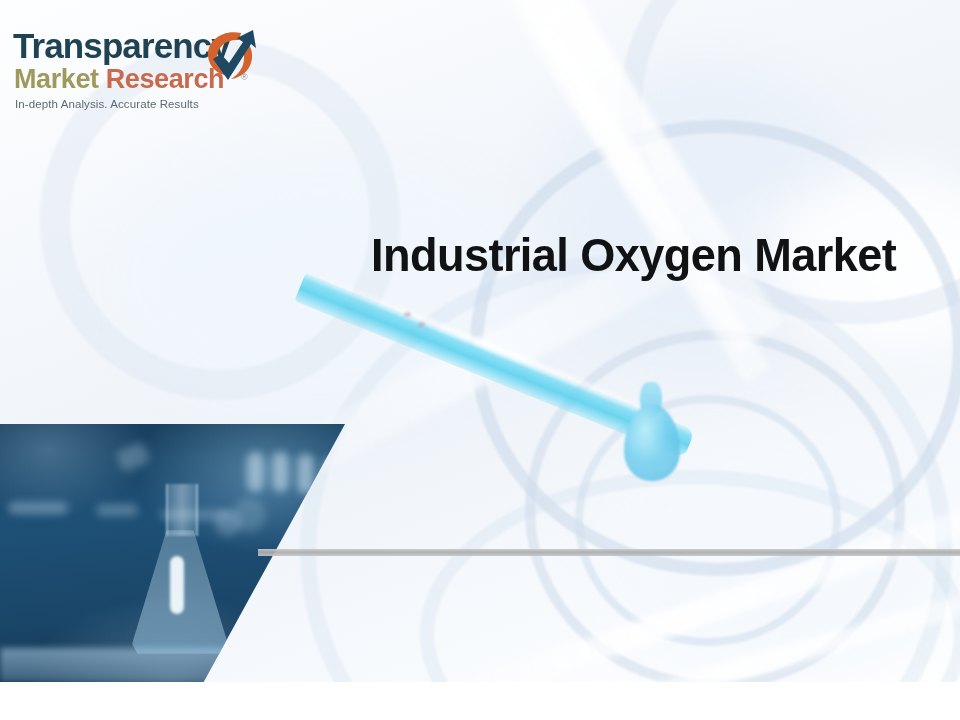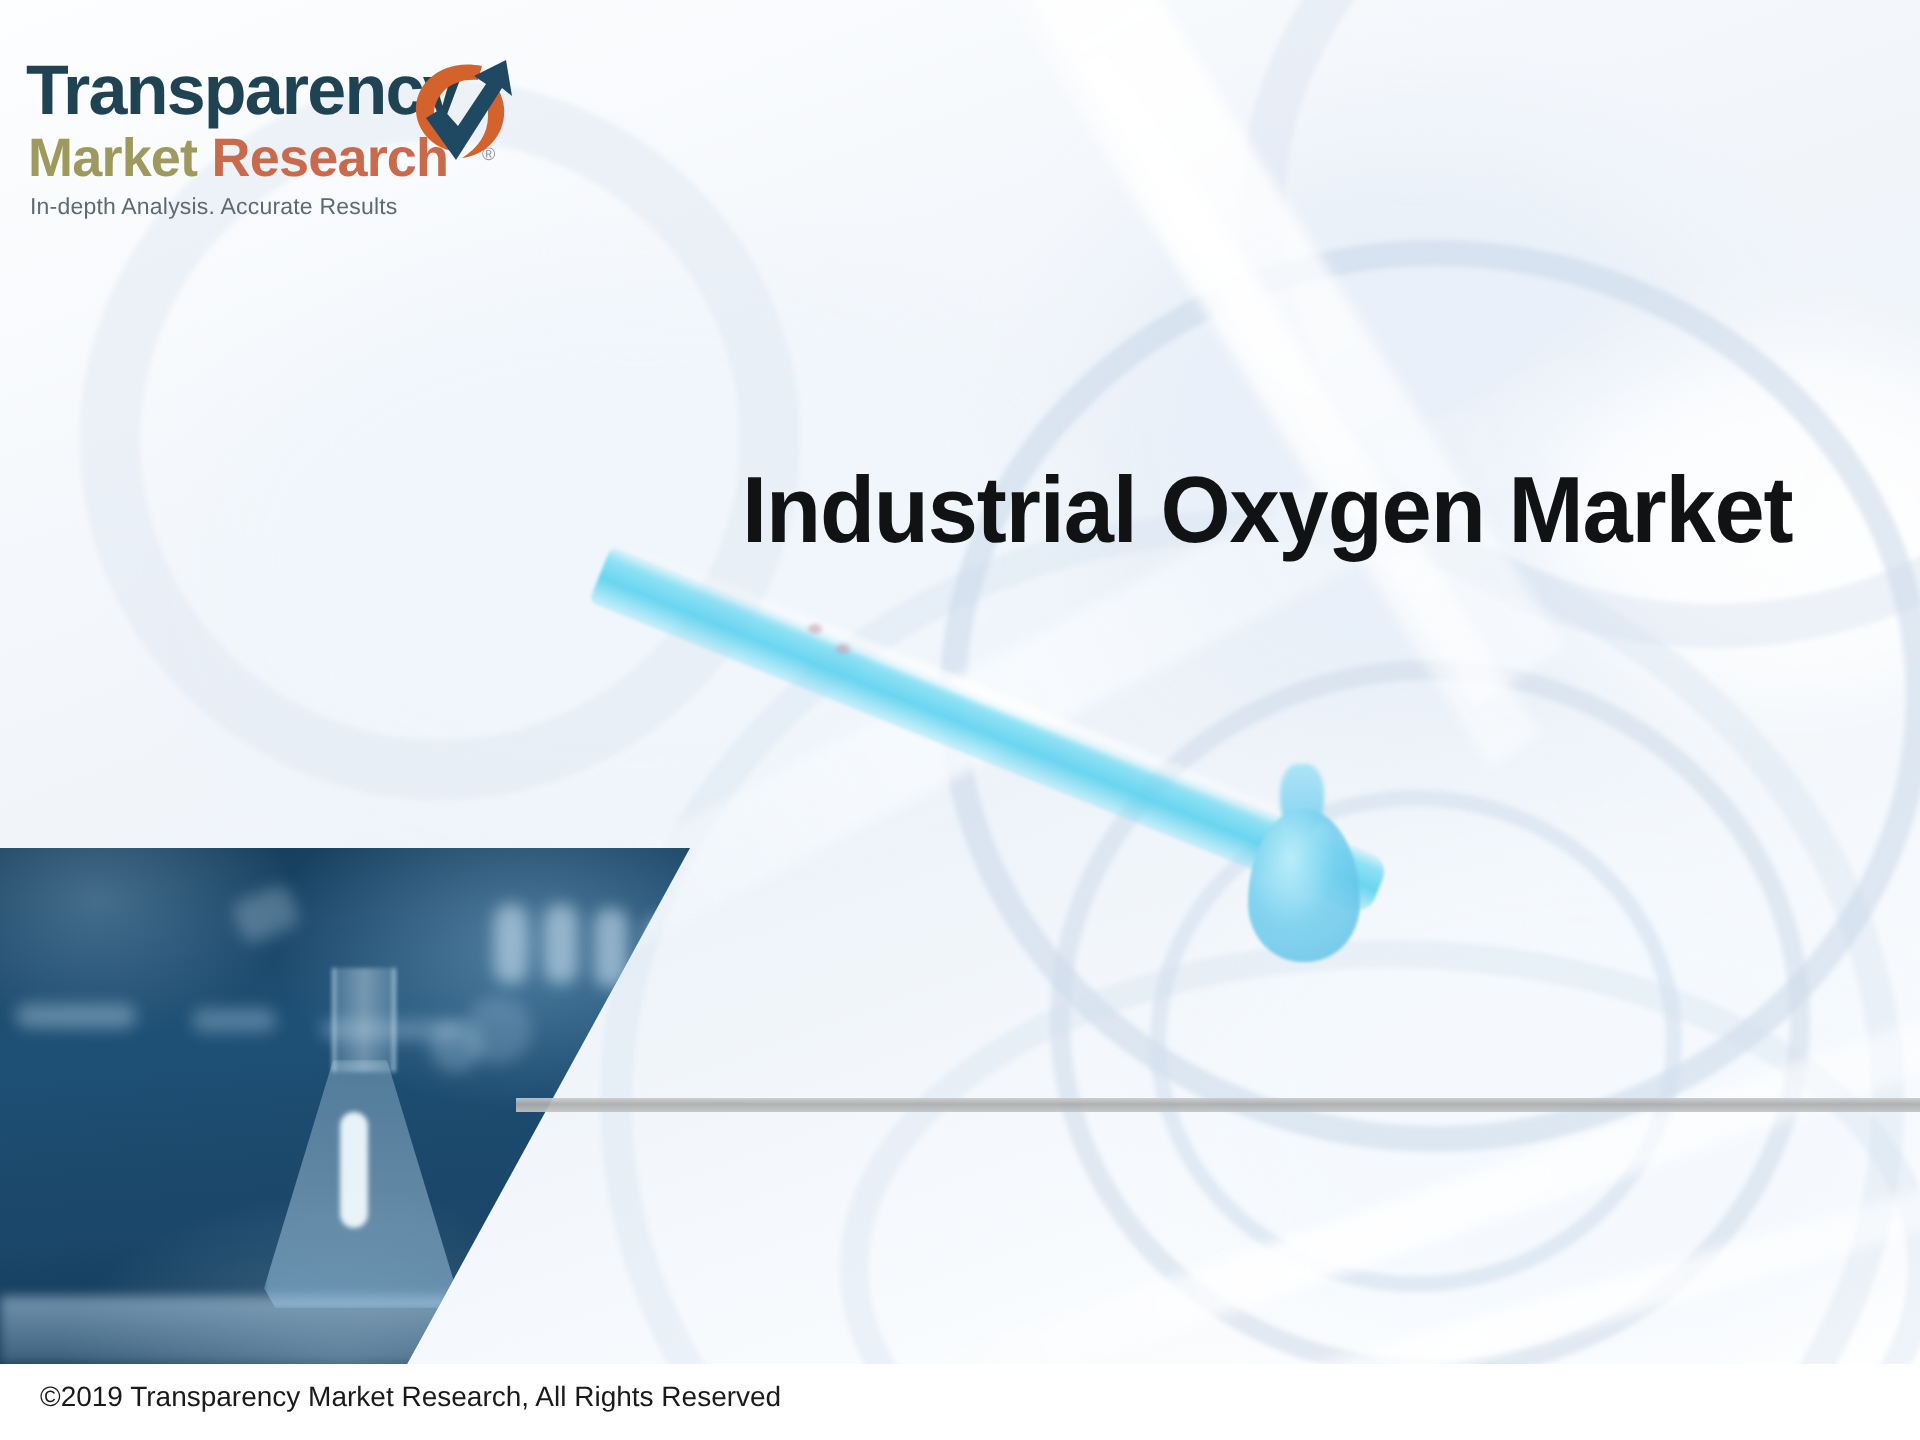--- a/index.html
+++ b/index.html
@@ -489,15 +489,14 @@
 
         <path d="M54 4 L38 12 L44 16 L30 37 L22 28 L14 33 L29 54 L52 18 L57 22 Z" fill="#1f4863"></path>
       </svg>
     </span>
     <span class="logo-reg">®</span>
   </div>
 
   <div class="slide-title">Industrial Oxygen Market</div>
 
   <div class="footer-bar"></div>
-  <div class="footer-text">©2019 Transparency Market Research, All Rights Reserved</div>
 
 </div>
 
 </body></html>

